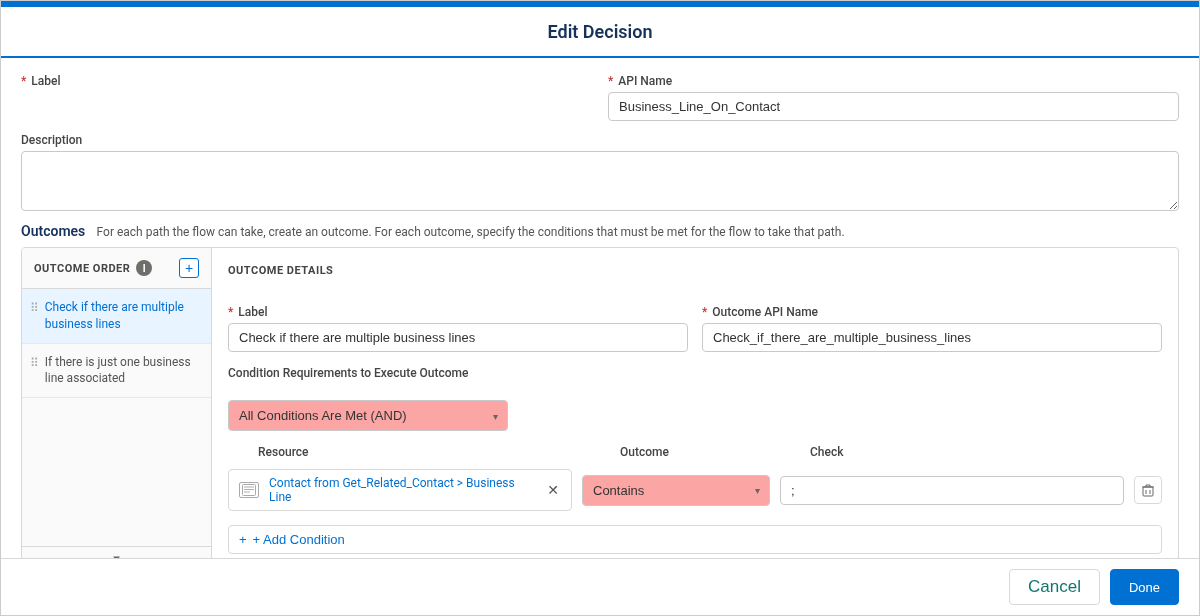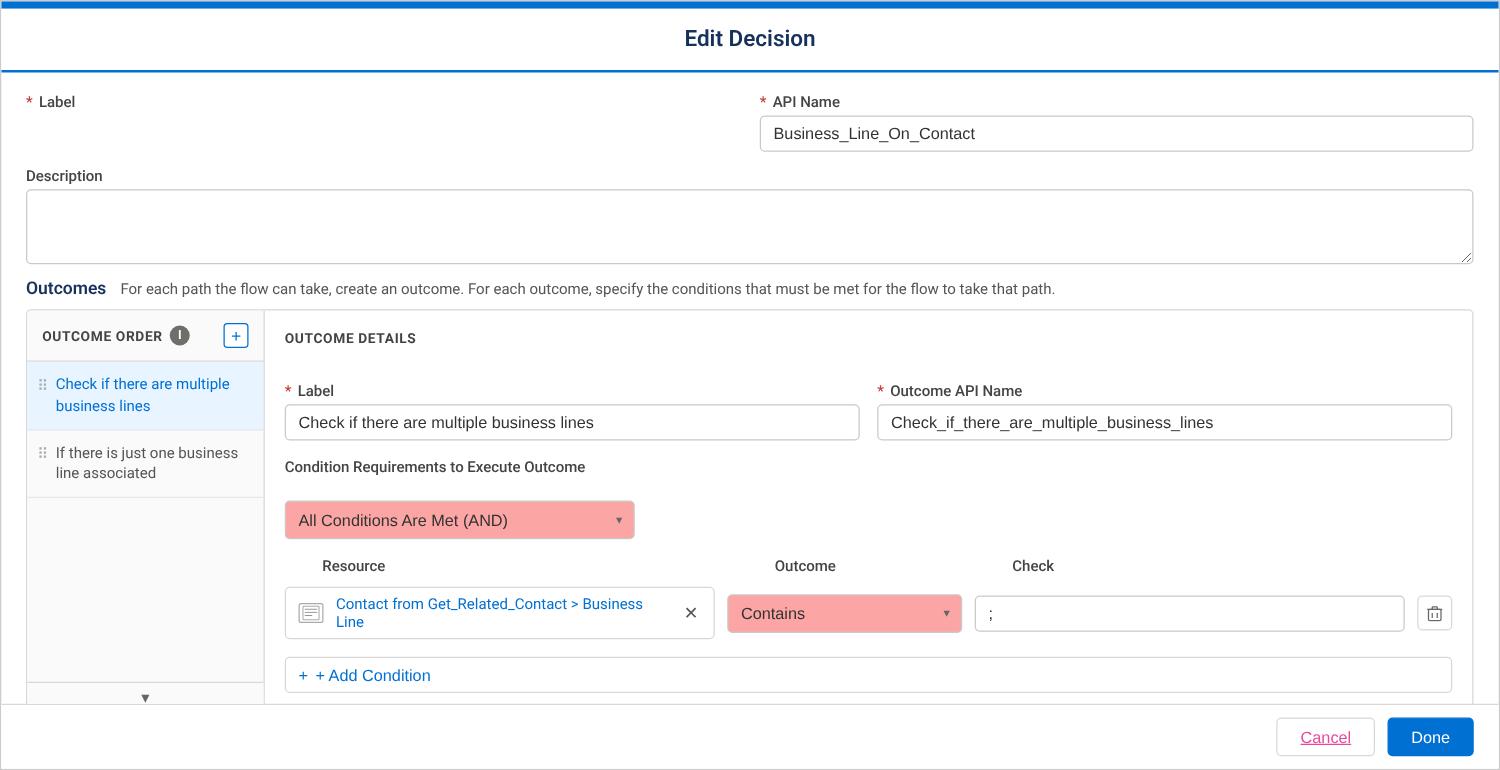--- a/index.html
+++ b/index.html
@@ -347,24 +347,23 @@
       display: flex;
       justify-content: flex-end;
       gap: 10px;
       background: #fff;
     }
     .btn-cancel {
       padding: 7px 18px;
       border: 1px solid #d8d8d8;
       border-radius: 4px;
       background: #fff;
-      color: #ec4899;
-      font-size: 13px;
-      cursor: pointer;
-      text-decoration: underline;
+      color: #0f766e;
+      font-size: 17px;
+      cursor: pointer;
     }
     .btn-done {
       padding: 7px 18px;
       border: 1px solid #0070d2;
       border-radius: 4px;
       background: #0070d2;
       color: #fff;
       font-size: 13px;
       cursor: pointer;
     }

